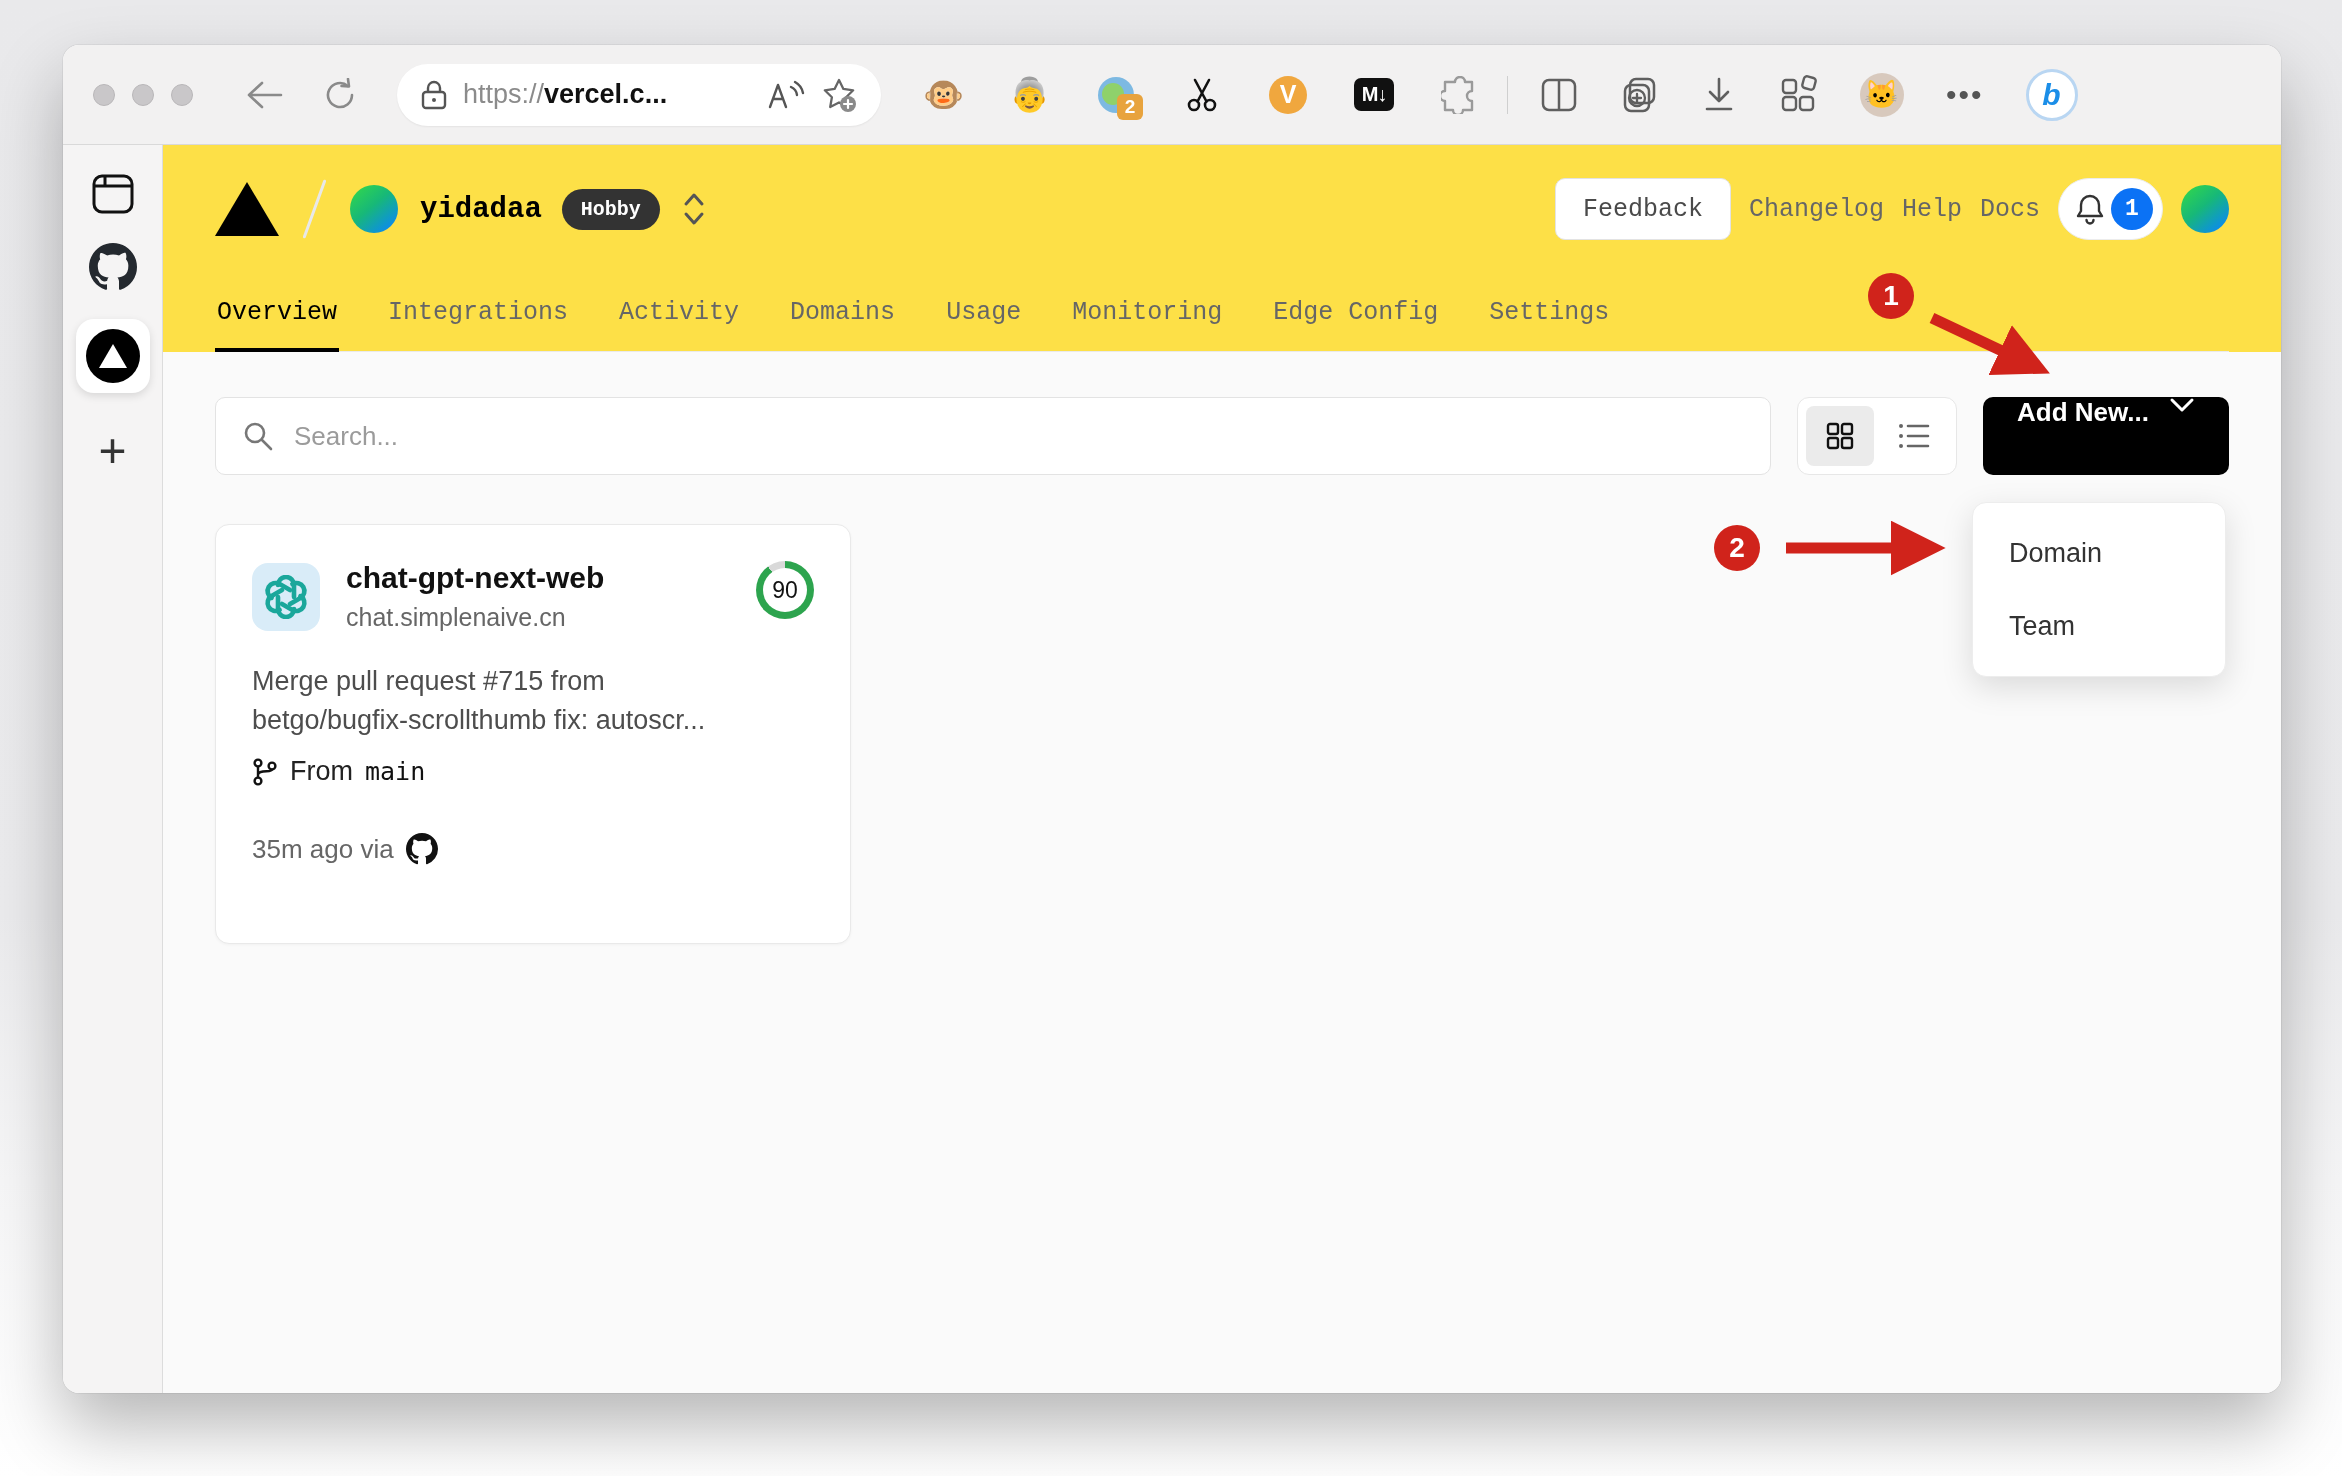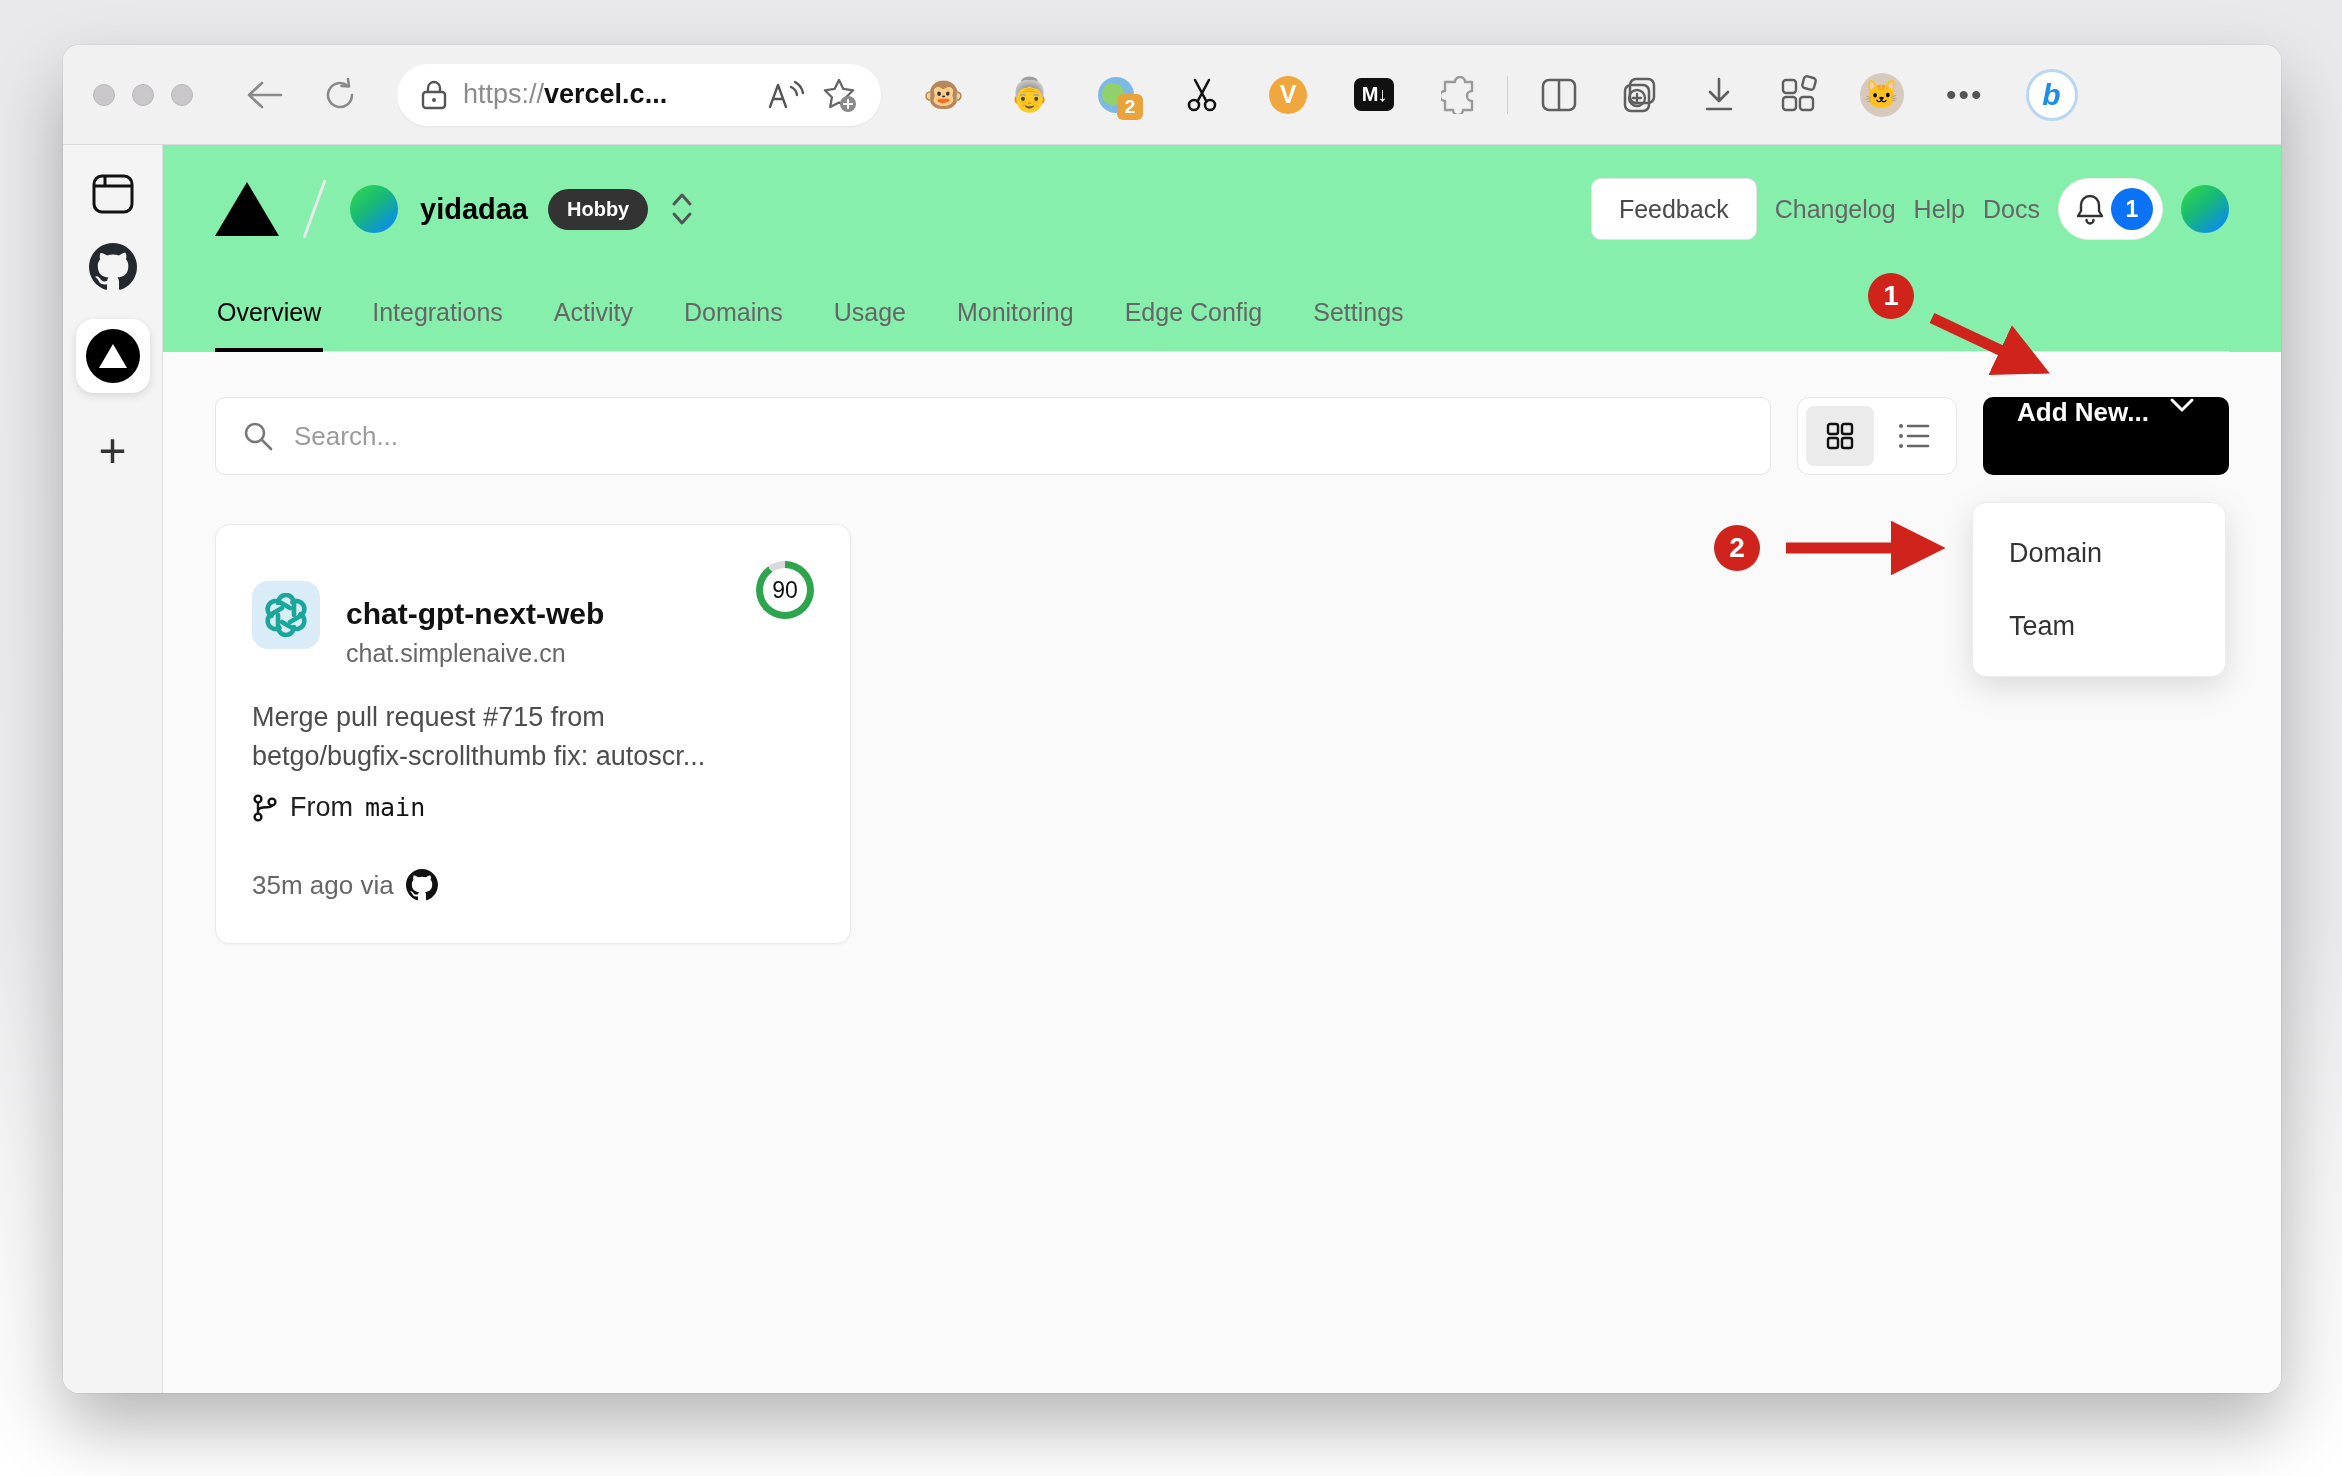--- a/index.html
+++ b/index.html
@@ -46,21 +46,21 @@
   .sb-item { display:flex; align-items:center; justify-content:center; }
   .gh-circle { width:48px; height:48px; }
   .vc-tile { width:74px; height:74px; background:#fff; border-radius:18px; box-shadow:0 3px 8px rgba(0,0,0,.12);
     display:flex; align-items:center; justify-content:center; }
   .vc-circle { width:54px; height:54px; border-radius:50%; background:#000; display:flex; align-items:center; justify-content:center; }
   .vc-circle .tri { width:0; height:0; border-left:14px solid transparent; border-right:14px solid transparent; border-bottom:24px solid #fff; }
   .sb-plus { font-size:48px; font-weight:300; color:#333; line-height:1; margin-top:6px; }
 
   
   .page { flex:1; display:flex; flex-direction:column; background:#fafafa; position:relative; min-width:0; }
-  .page-header { background:#86efac; padding:0 52px; }
+  .page-header { background:#fde047; padding:0 52px;font-family:Liberation Mono, monospace; }
   .hrow1 { height:128px; display:flex; align-items:center; }
   .v-tri { width:0; height:0; border-left:32px solid transparent; border-right:32px solid transparent; border-bottom:54px solid #000; }
   .slash { width:3px; height:62px; background:#e8e8e8; transform:rotate(20deg); margin:0 34px; border-radius:2px; }
   .grad-avatar { width:48px; height:48px; border-radius:50%; background:linear-gradient(140deg,#32d74b 5%,#17b878 45%,#0a84ff 95%); }
   .team-name { font-size:29px; font-weight:bold; color:#000; margin-left:22px; }
   .plan-badge { background:#333; color:#fff; font-size:20px; font-weight:600; border-radius:999px; padding:9px 19px; margin-left:20px; }
   .selector { margin-left:22px; display:flex; }
   .hright { margin-left:auto; display:flex; align-items:center; gap:18px; }
   .feedback-btn { height:62px; background:#fff; border:1px solid #e3e3e3; border-radius:10px; padding:0 27px;
     font-size:25px; color:#4a4a4a; display:flex; align-items:center; }
@@ -84,21 +84,21 @@
   .view-toggle { height:78px; background:#fff; border:1px solid #e7e7e7; border-radius:12px; display:flex; align-items:center; padding:8px; gap:6px; }
   .seg { width:68px; height:60px; border-radius:8px; display:flex; align-items:center; justify-content:center; }
   .seg.active { background:#ebebeb; }
   .addnew-btn { height:78px; background:#000; color:#fff; border-radius:10px; padding:0 34px; display:flex; align-items:flex-start; gap:20px;
     font-size:26px; font-weight:600; }
 
   .card { width:636px; height:420px; background:#fff; border:1px solid #e9e9e9; border-radius:14px; margin-top:49px;
     padding:36px; box-shadow:0 1px 3px rgba(0,0,0,.04); }
   .card-top { display:flex; align-items:center; gap:26px; }
   .proj-icon { width:68px; height:68px; border-radius:16px; background:#d9ecf8; display:flex; align-items:center; justify-content:center; flex:0 0 68px; }
-  .proj-title { font-size:30px; font-weight:bold; color:#111;margin-top:36px; }
+  .proj-title { font-size:30px; font-weight:bold; color:#111; }
   .proj-domain { font-size:25px; color:#666; margin-top:8px; }
   .score-ring { margin-left:auto; align-self:flex-start; width:58px; height:58px; border-radius:50%;
     background:conic-gradient(#2da44e 0deg 324deg, #d9d9d9 324deg 360deg); display:flex; align-items:center; justify-content:center; }
   .score-inner { width:44px; height:44px; border-radius:50%; background:#fff; display:flex; align-items:center; justify-content:center;
     font-size:23px; color:#111; }
   .commit { margin-top:30px; font-size:27px; color:#4d4d4d; line-height:1.45; }
   .branch-row { margin-top:16px; display:flex; align-items:center; gap:12px; font-size:27px; color:#222; }
   .branch-name { font-family:"DejaVu Sans Mono", monospace; font-size:25px; color:#111; }
   .time-row { margin-top:46px; display:flex; align-items:center; gap:12px; font-size:26px; color:#666; }
 

